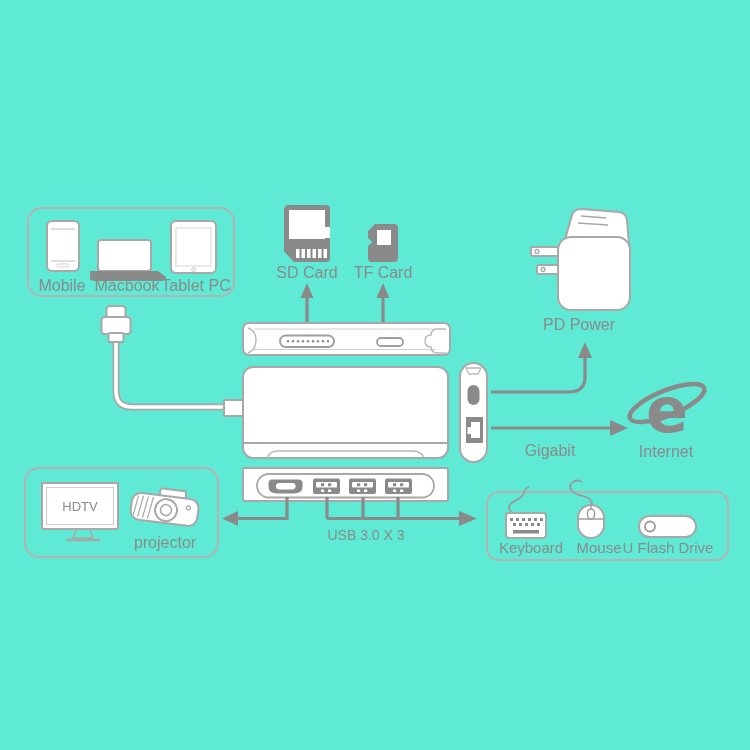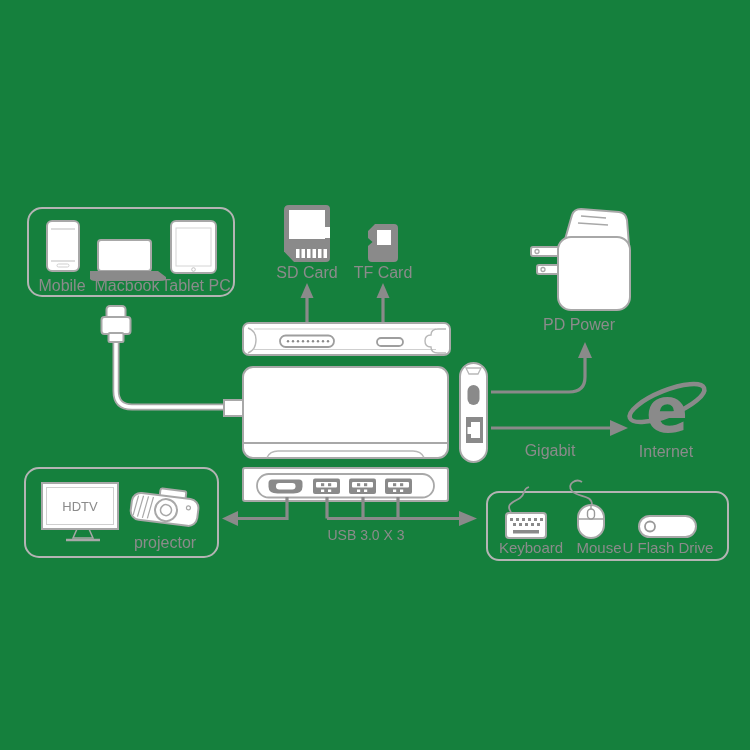--- a/index.html
+++ b/index.html
@@ -1,16 +1,16 @@
 <!DOCTYPE html>
 <html><head>
 <meta charset="utf-8">
 <style>
   html,body{margin:0;padding:0;background:#ffffff;}
-  .canvas{width:750px;height:750px;position:relative;background:#15803d;overflow:hidden;}
+  .canvas{width:750px;height:750px;position:relative;background:#5eead4;overflow:hidden;}
   svg{display:block;}
   text{font-family:"Liberation Sans",sans-serif;fill:#8b8b8b;}
   .lbl{font-size:16px;}
   .lbl-sm{font-size:15px;}
   .lbl-xs{font-size:14px;}
   .lbl-tv{font-size:13px;}
   .elogo{font-family:"DejaVu Sans",sans-serif;font-weight:bold;font-size:62px;fill:#8a8a8a;}
   .box{fill:none;stroke:#b4b4b4;stroke-width:2;}
   .ol{fill:#ffffff;stroke:#a8a8a8;stroke-width:2;}
   .ol-thin{fill:none;stroke:#a8a8a8;stroke-width:1.5;}

